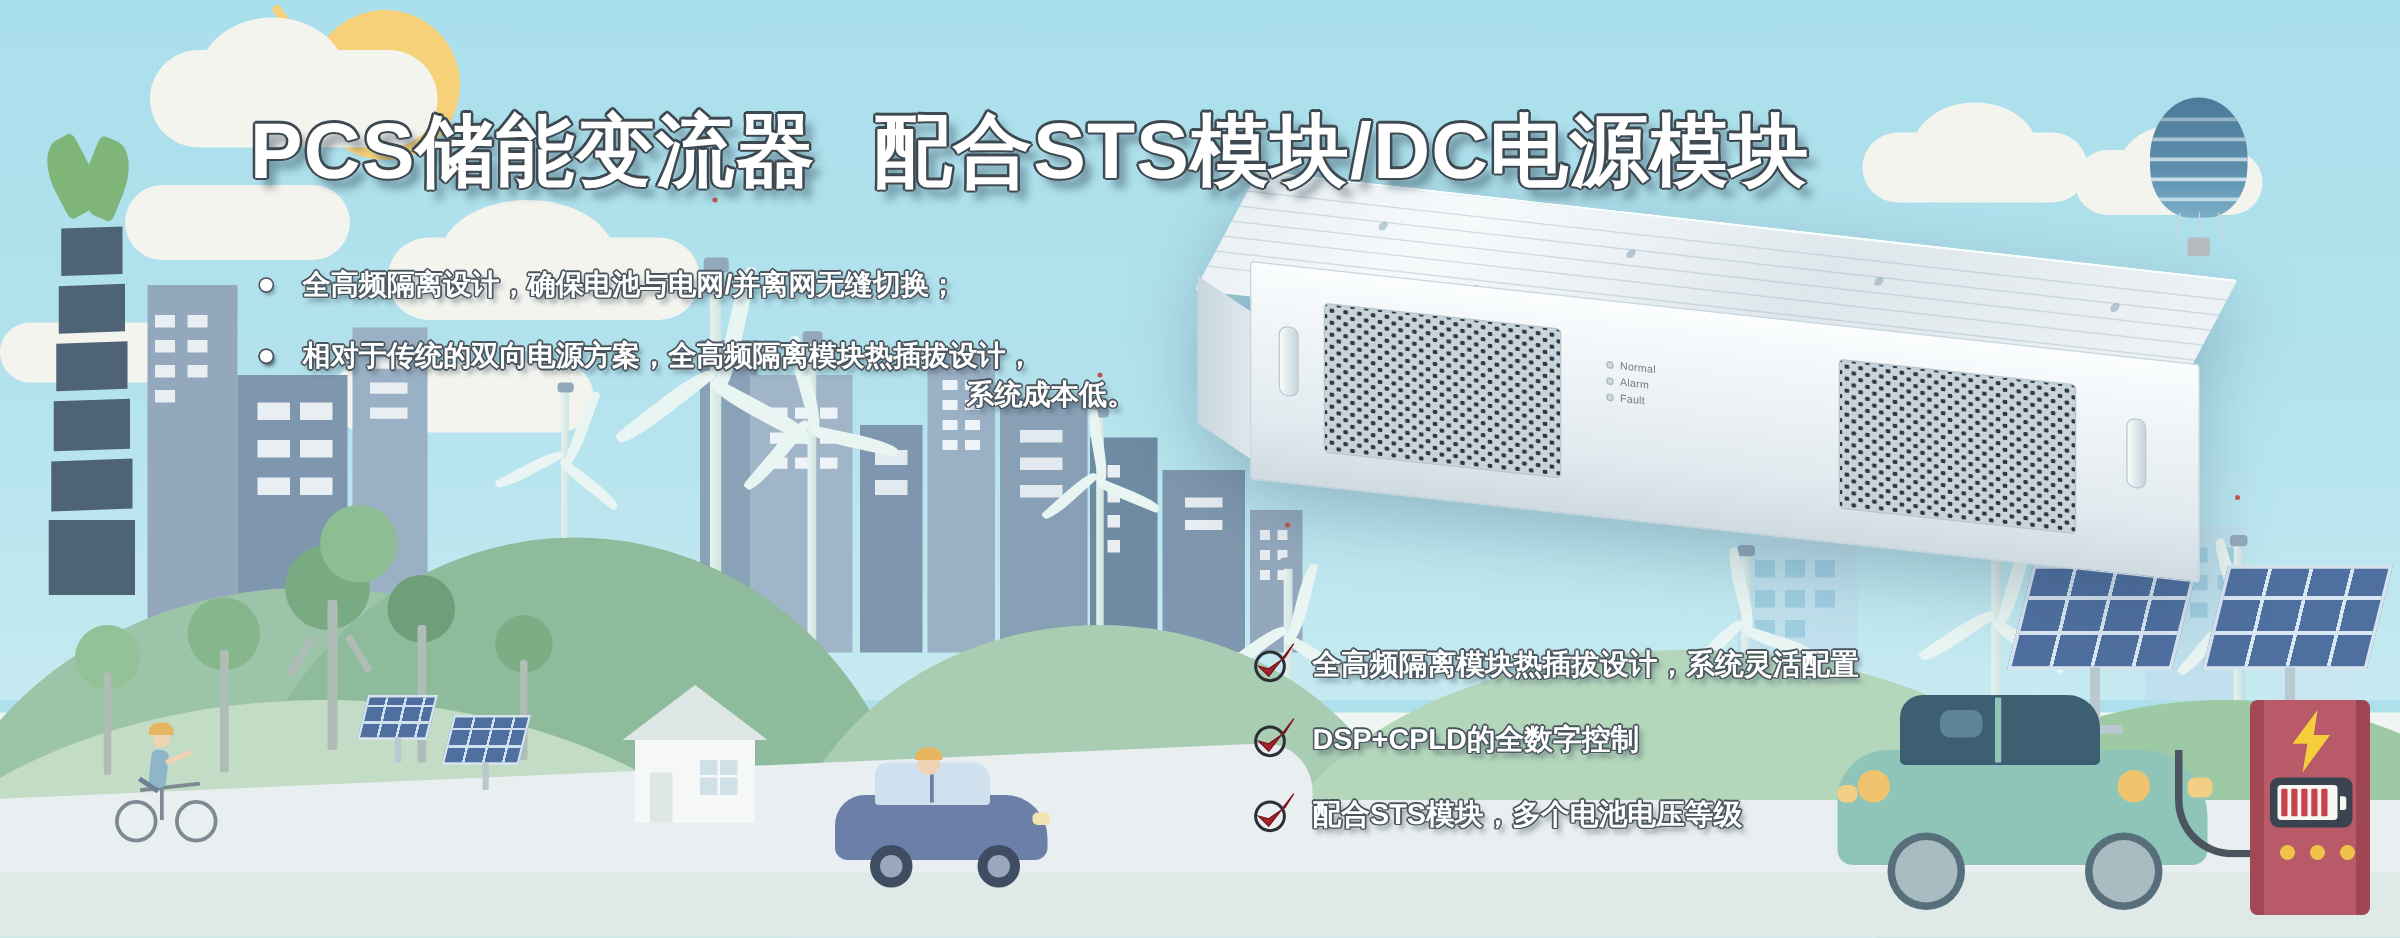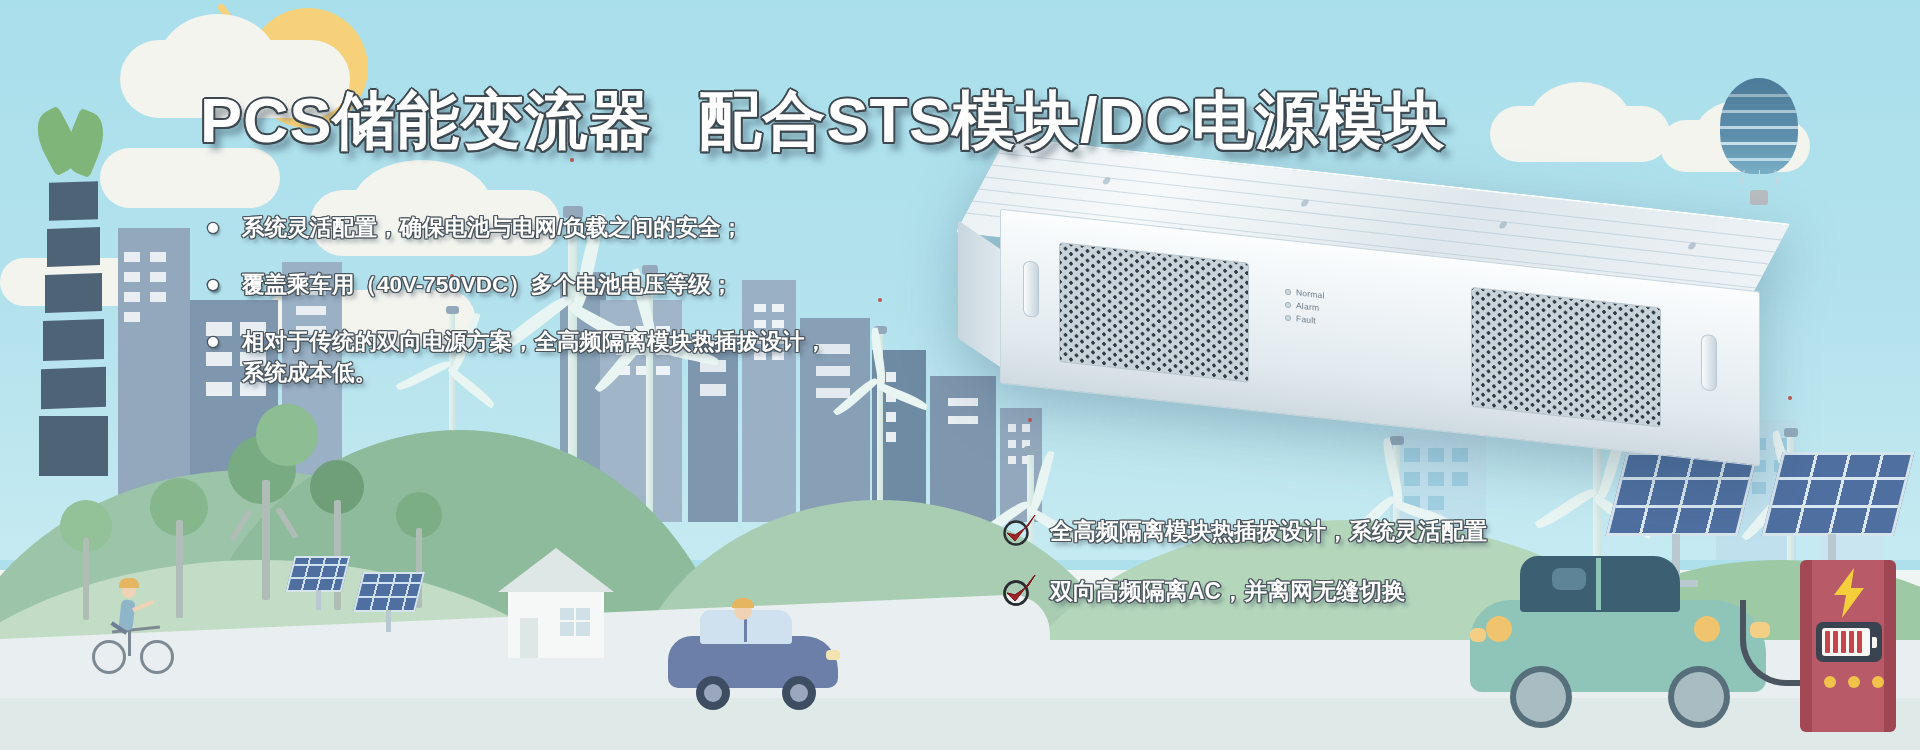--- a/index.html
+++ b/index.html
@@ -203,21 +203,21 @@
       1.3px 0 0 #4a555d, -1.3px 0 0 #4a555d, 0 1.3px 0 #4a555d, 0 -1.3px 0 #4a555d,
       1px 1px 0 #4a555d, -1px 1px 0 #4a555d, 1px -1px 0 #4a555d, -1px -1px 0 #4a555d,
       3px 4px 4px rgba(45,65,80,.5);
   }
   .bullet .dot {
     position:absolute; left:0; top:11px;
     width:10px; height:10px; border-radius:50%;
     background:#ffffff;
     box-shadow: 0 0 0 1.3px #4a555d, 2px 3px 3px rgba(45,65,80,.45);
   }
-  .bullet .l2 { display:block; }
+  .bullet .l2 { display:block;text-align:right; }
 
   #checks {
     position:absolute; left:1002px; top:516px;
   }
   .check-row {
     position:relative;
     padding-left:48px;
     margin-bottom:30px;
     color:#ffffff;
     font-size:23px; font-weight:bold; line-height:30px;
@@ -651,28 +651,24 @@
     </div>
   </div>
 
   <div id="title">
     <span>PCS储能变流器</span><span class="gap"></span><span>配合STS模块/DC电源模块</span>
   </div>
 
   <div id="bullets">
     <div class="bullet">
       <span class="dot"></span>
-      <span>系统灵活配置，确保电池与电网/负载之间的安全；</span>
+      <span>全高频隔离设计，确保电池与电网/并离网无缝切换；</span>
     </div>
     <div class="bullet">
       <span class="dot"></span>
-    </div>
-    <div class="bullet">
-      <span class="dot"></span>
-      <span>覆盖乘车用（40V-750VDC）多个电池电压等级；</span>
     </div>
     <div class="bullet">
       <span class="dot"></span>
       <span>相对于传统的双向电源方案，全高频隔离模块热插拔设计，</span>
       <span class="l2">系统成本低。</span>
     </div>
   </div>
 
   <div id="checks">
     <div class="check-row">
@@ -684,25 +680,26 @@
       </span>
       <span>全高频隔离模块热插拔设计，系统灵活配置</span>
     </div>
     <div class="check-row">
       <span class="ck">
         <svg width="36" height="34" viewBox="0 0 36 34">
           <circle cx="14" cy="20" r="11.5" fill="none" stroke="#2b2f33" stroke-width="2.4"></circle>
           <path d="M5 20 L13 28 L33 2 L26 13 L13 22 Z" fill="#a3232a" stroke="#7c161c" stroke-width="1"></path>
         </svg>
       </span>
+      <span>DSP+CPLD的全数字控制</span>
     </div>
     <div class="check-row">
       <span class="ck">
         <svg width="36" height="34" viewBox="0 0 36 34">
           <circle cx="14" cy="20" r="11.5" fill="none" stroke="#2b2f33" stroke-width="2.4"></circle>
           <path d="M5 20 L13 28 L33 2 L26 13 L13 22 Z" fill="#a3232a" stroke="#7c161c" stroke-width="1"></path>
         </svg>
       </span>
-      <span>双向高频隔离AC，并离网无缝切换</span>
+      <span>配合STS模块，多个电池电压等级</span>
     </div>
   </div>
 
 </div>
 
 </body></html>

